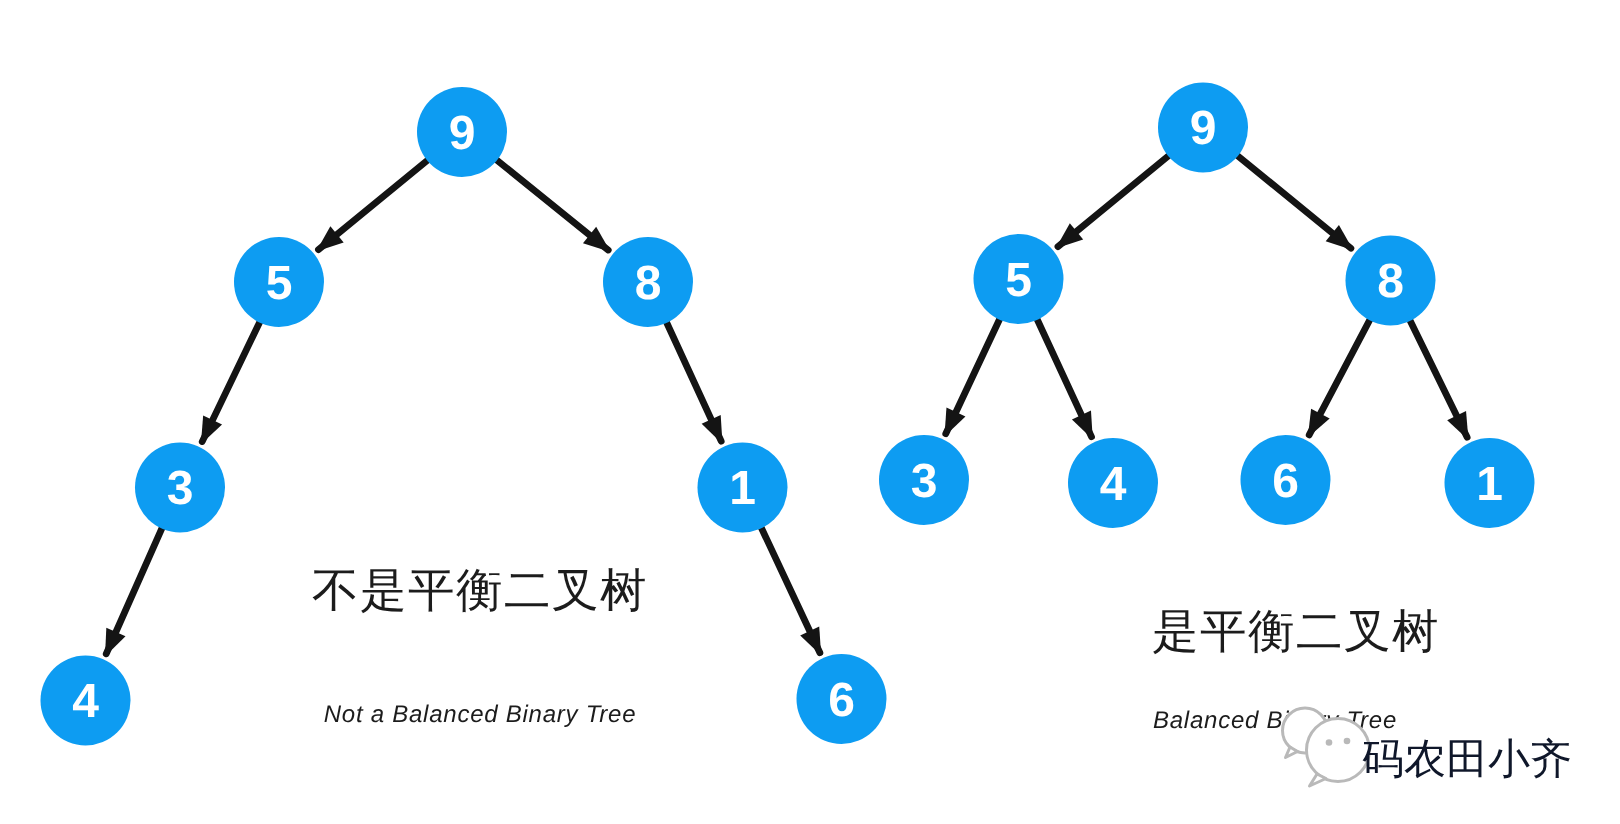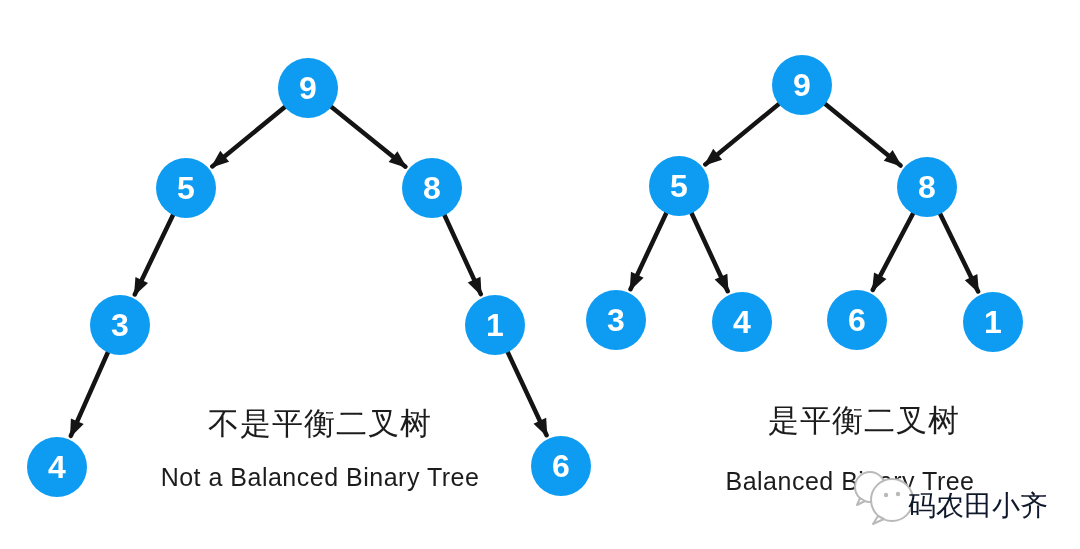--- a/index.html
+++ b/index.html
@@ -32,21 +32,22 @@
     white-space: nowrap;
     color: #1c1c1c;
     text-align: center;
   }
   .caption.cn {
     font-size: 31px;
     font-weight: 500;
     letter-spacing: 1px;
   }
   .caption.en {
-    font-size: 25px;
+    font-size: 16px;
+    font-style: italic;
     font-weight: 500;
     letter-spacing: 0.5px;
   }
   .watermark-text {
     position: absolute;
     left: 908px;
     top: 487px;
     width: 140px;
     font-size: 28px;
     color: #0f172a;
@@ -145,21 +146,21 @@
         <circle cx="857" cy="320" r="30" fill="#0d9cf2"></circle>
         <text class="node-value" x="857" y="331" text-anchor="middle">6</text>
       </g>
       <g>
         <circle cx="993" cy="322" r="30" fill="#0d9cf2"></circle>
         <text class="node-value" x="993" y="333" text-anchor="middle">1</text>
       </g>
     </g>
   </svg>
 
-  <div class="caption cn" style="left:320px; top:424px;">不是平衡二叉树</div>
+  <div class="caption cn" style="left:320px; top:394px;">不是平衡二叉树</div>
   <div class="caption en" style="left:320px; top:477px;">Not a Balanced Binary Tree</div>
   <div class="caption cn" style="left:864px; top:421px;">是平衡二叉树</div>
   <div class="caption en" style="left:850px; top:481px;">Balanced Binary Tree</div>
 
   <svg class="watermark-logo" viewBox="0 0 72 62">
     <g fill="#ffffff" stroke="#b9b9b9" stroke-width="2">
       <circle cx="22" cy="23" r="15"></circle>
       <path d="M12,34 L9,41 L17,37 Z" stroke-linejoin="round"></path>
       <circle cx="44" cy="36" r="21"></circle>
       <path d="M30,52 L25,60 L36,55 Z" stroke-linejoin="round"></path>

